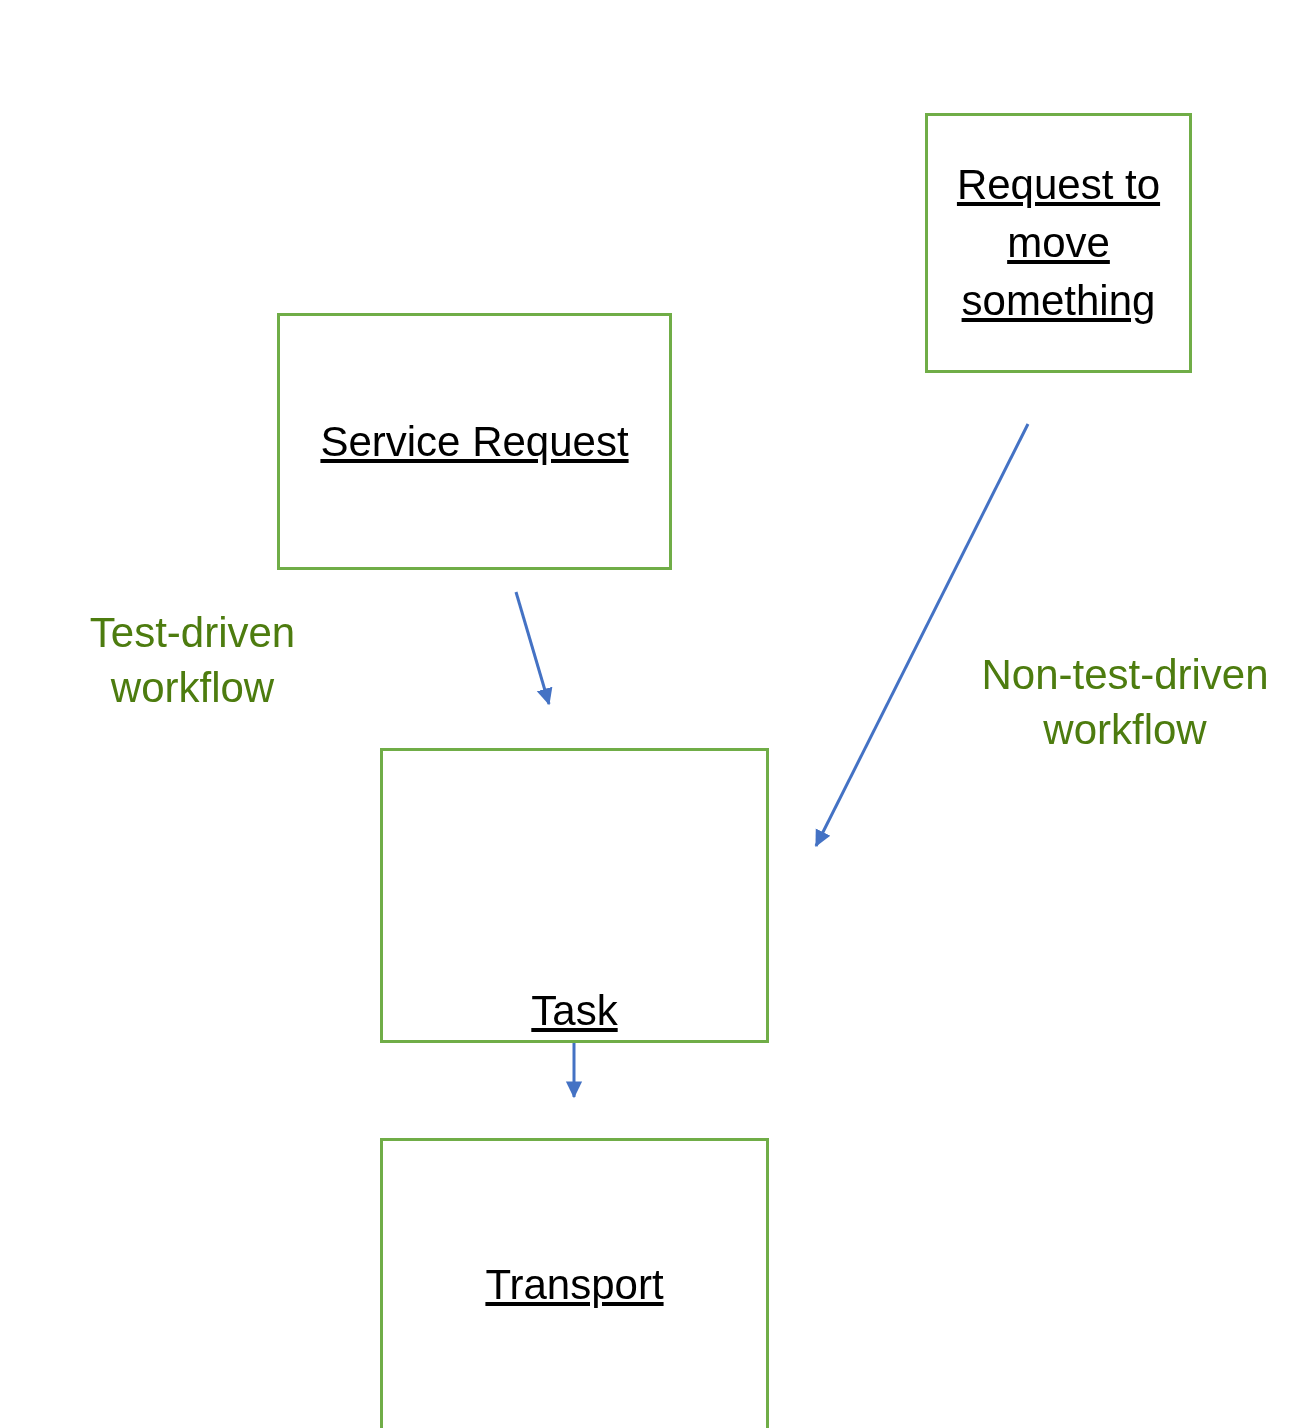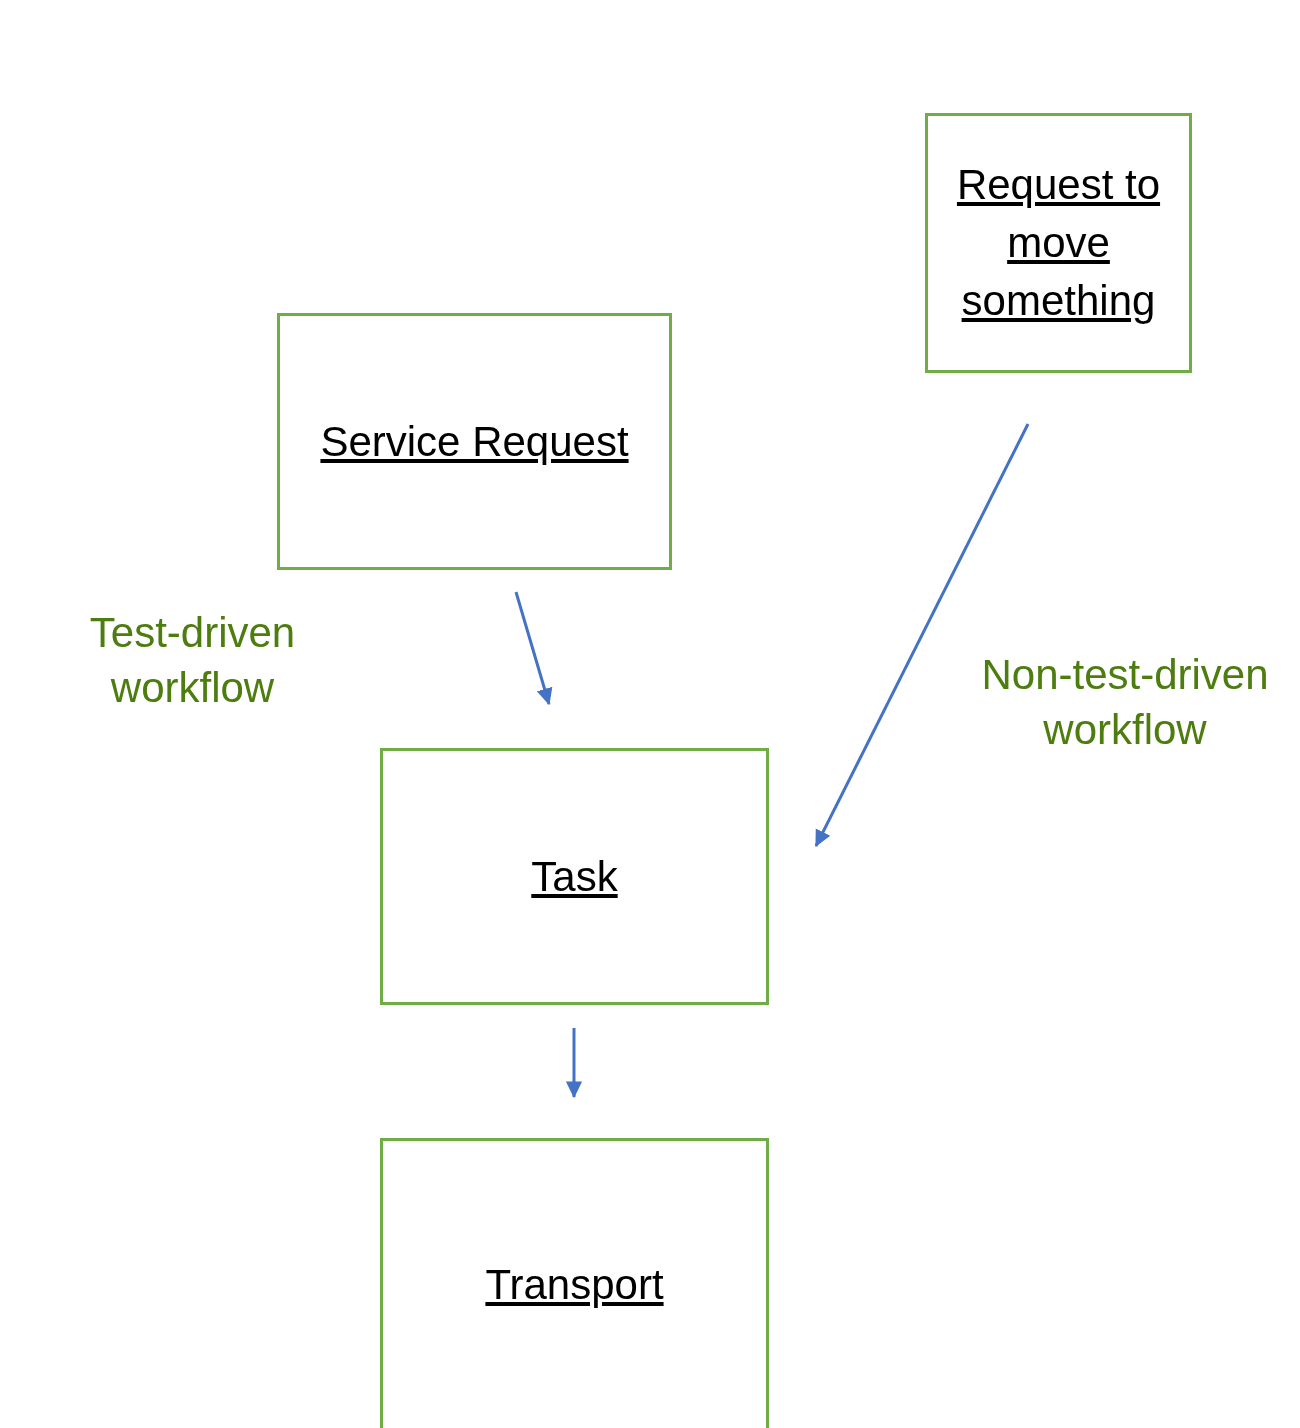--- a/index.html
+++ b/index.html
@@ -50,21 +50,21 @@
     left: 0;
     top: 0;
     width: 1300px;
     height: 1428px;
     pointer-events: none;
   }
 
   
   #box-request-move { left: 925px; top: 113px;  width: 267px; height: 260px; }
   #box-service-request { left: 277px; top: 313px;  width: 395px; height: 257px; }
-  #box-task          { left: 380px; top: 748px;  width: 389px; height: 257px; }
+  #box-task          { left: 380px; top: 748px;  width: 389px; height: 295px; align-items: flex-end; }
   #box-transport     { left: 380px; top: 1138px; width: 389px; height: 293px; }
 
   
   #label-test-driven     { left: 60px;  top: 605px; width: 265px; }
   #label-non-test-driven { left: 955px; top: 623px; width: 340px; margin-top: 24px; }
 </style>
 </head>
 <body>
 
 <div id="diagram-canvas">

